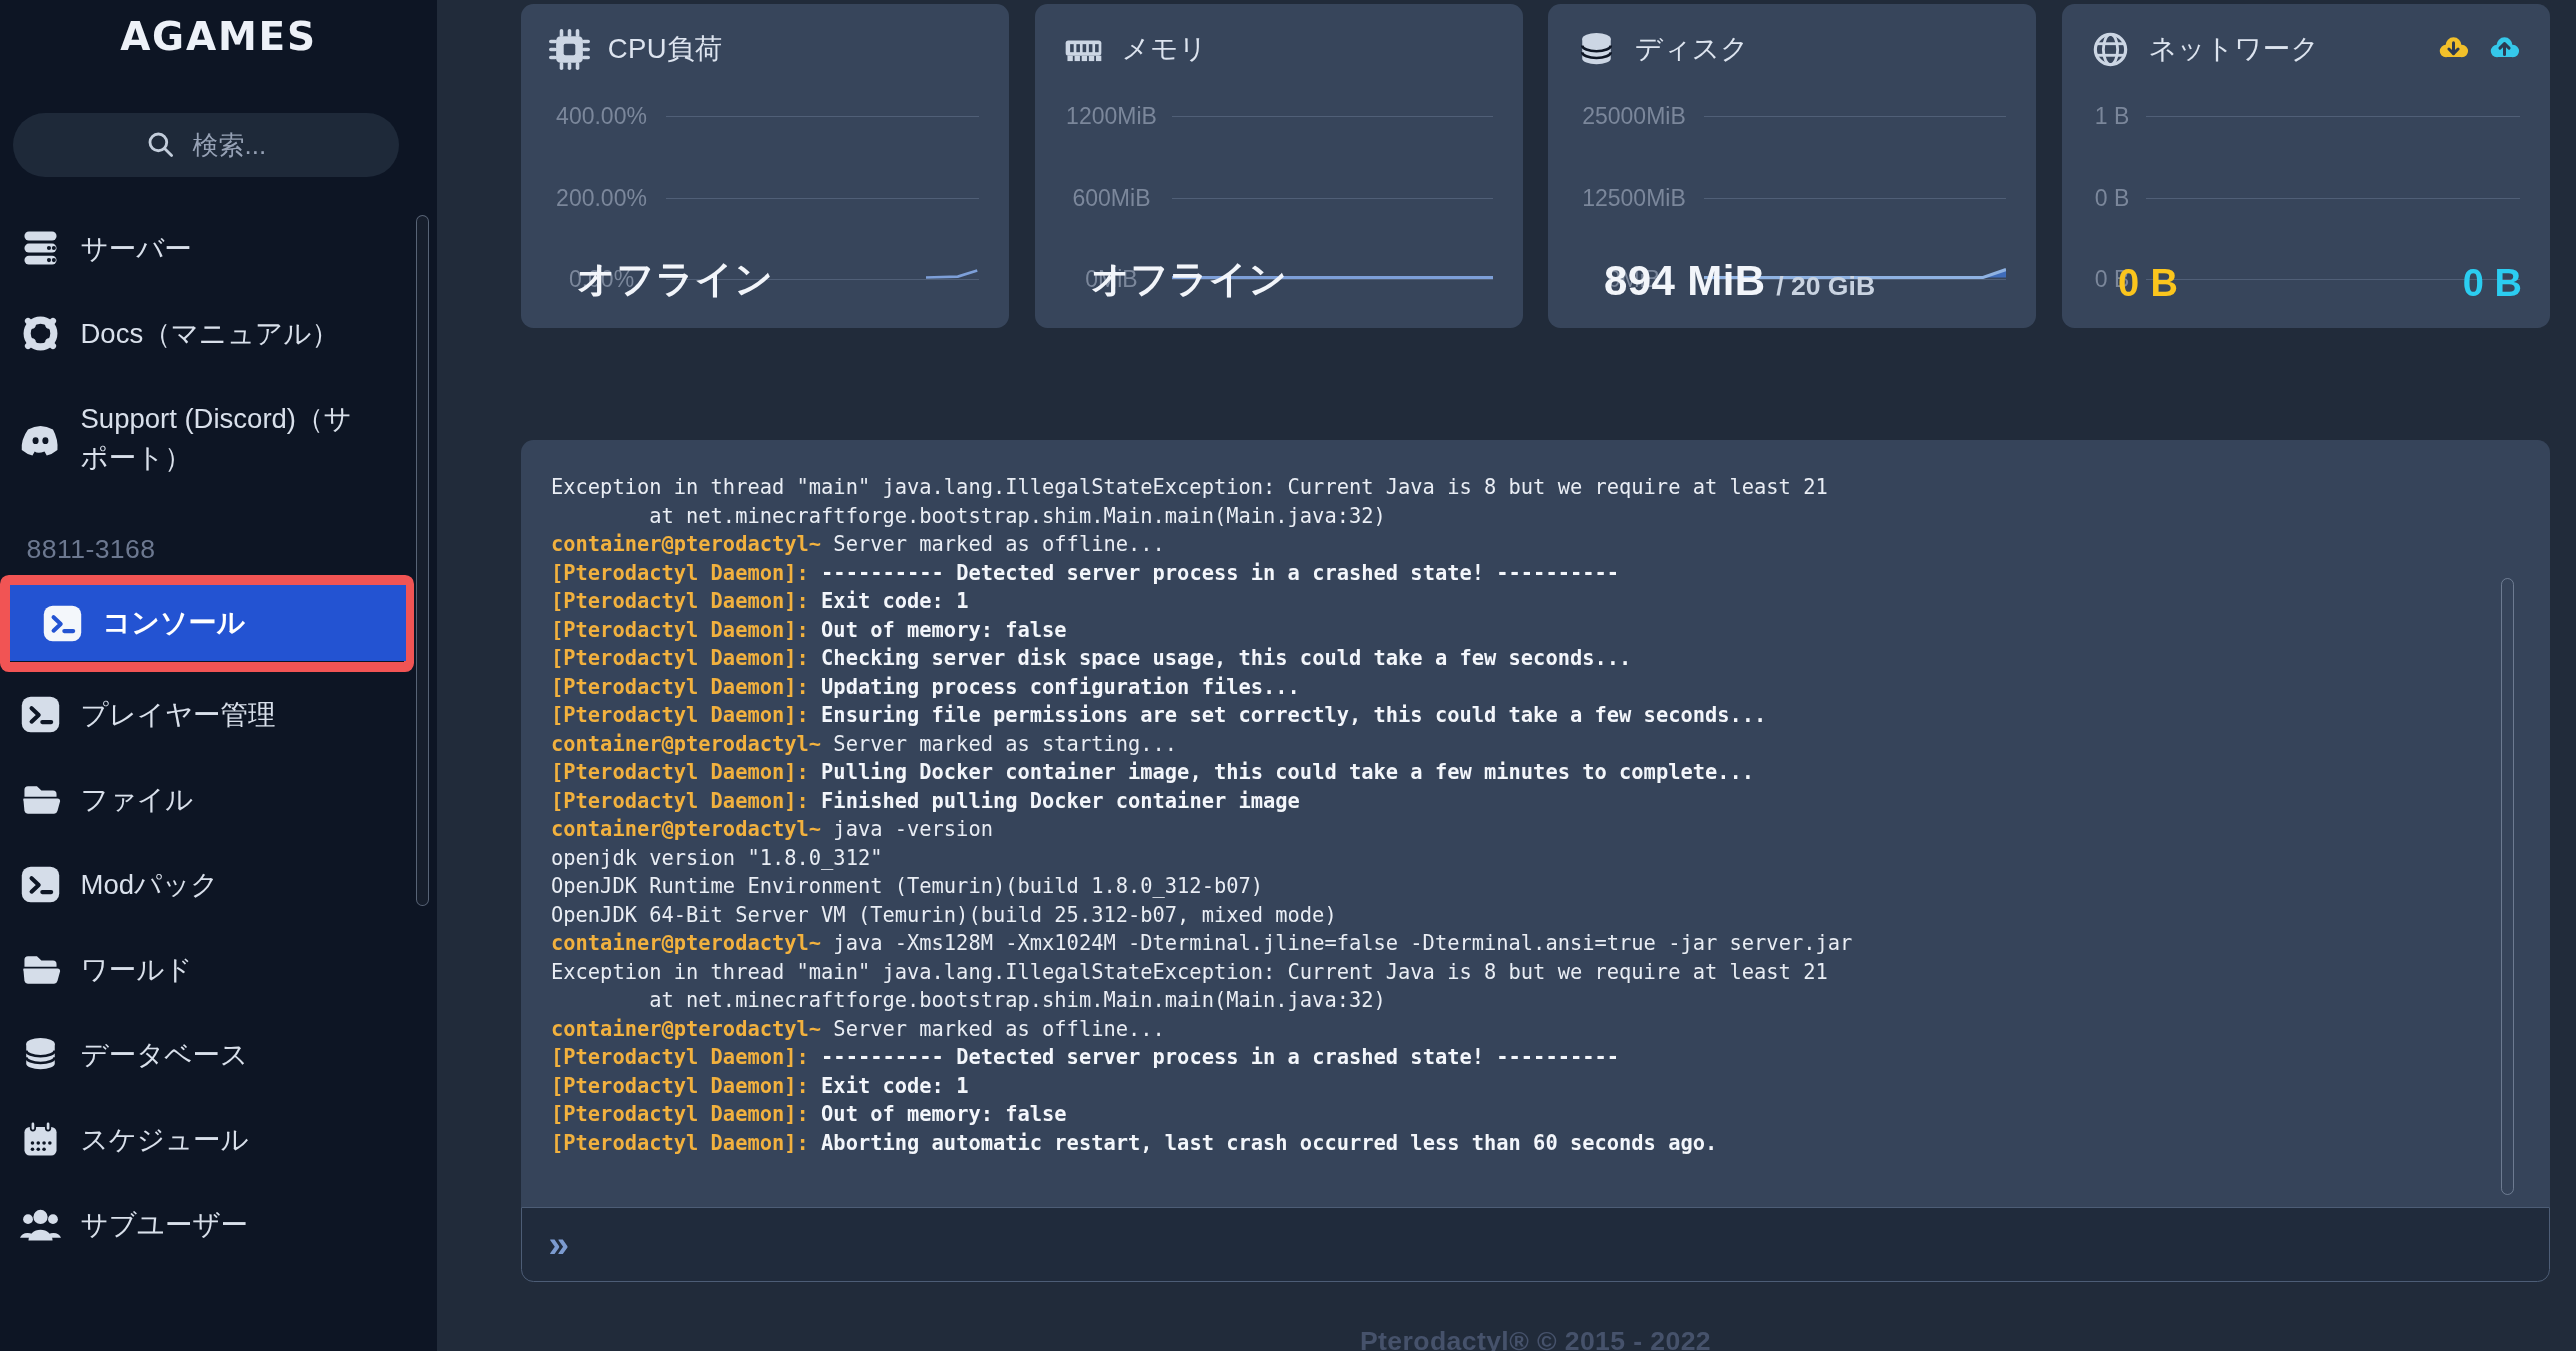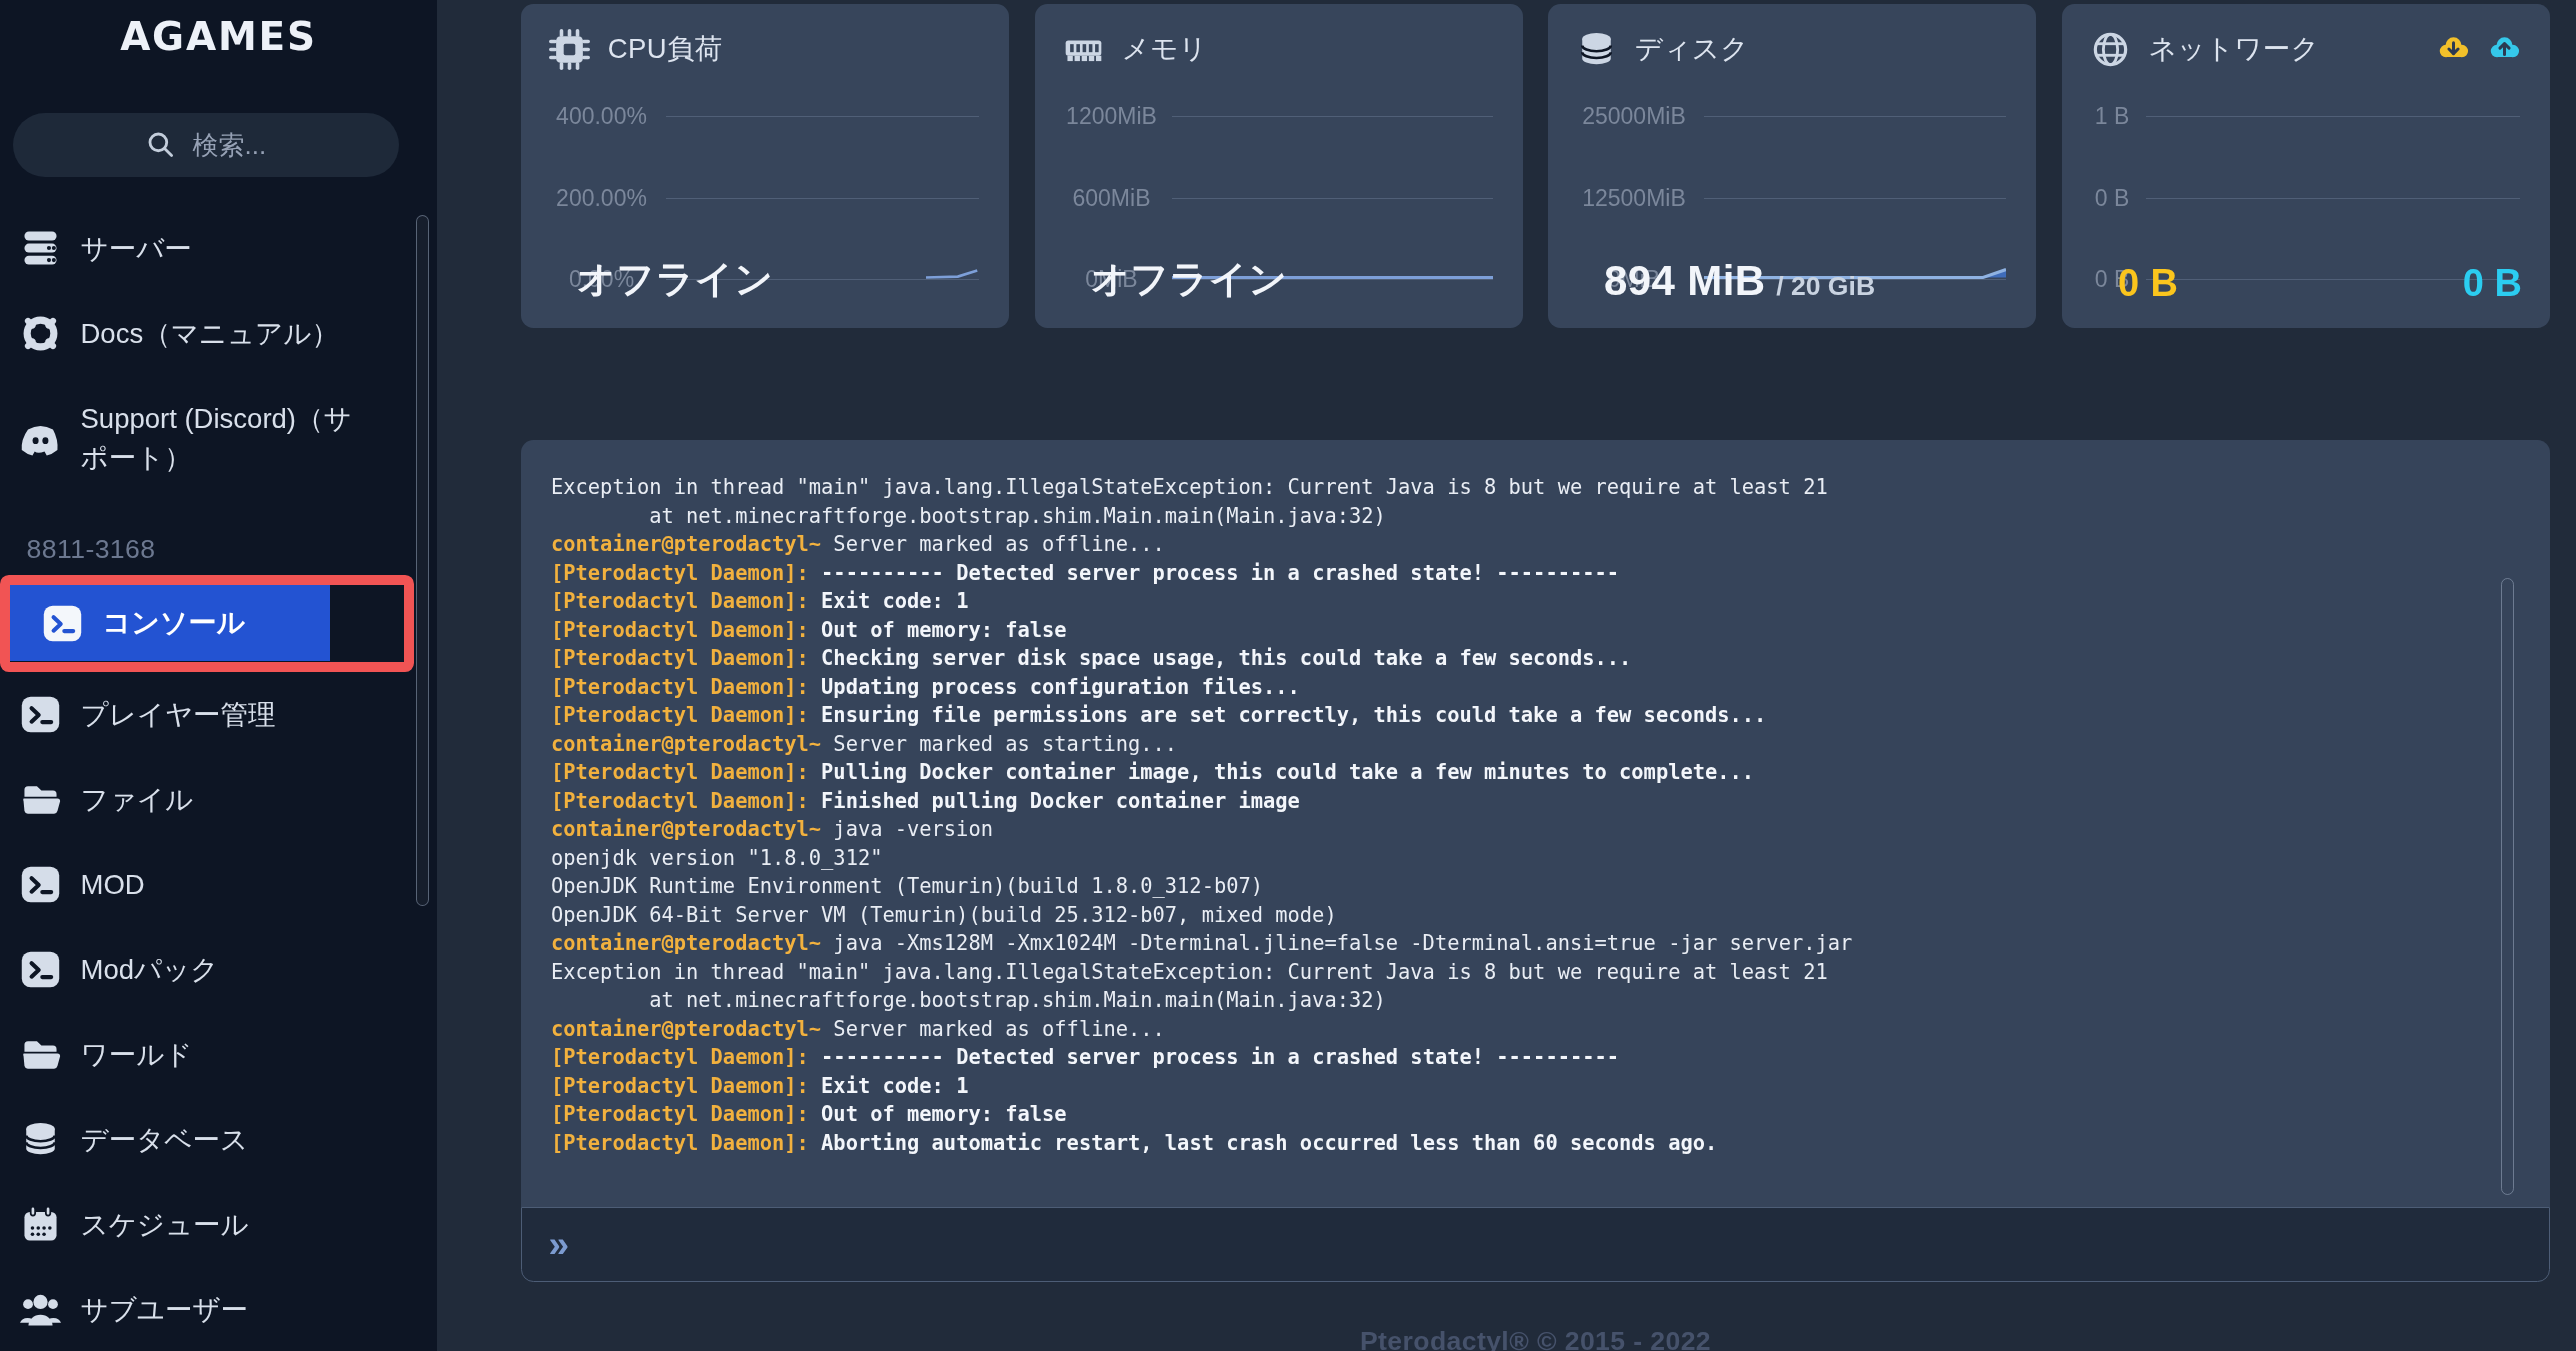--- a/index.html
+++ b/index.html
@@ -21,21 +21,21 @@
   .search svg{display:block;}
   .nav{position:absolute;top:206px;left:0;width:437px;}
   .nav-item{height:85px;display:flex;align-items:center;gap:19.5px;padding-left:20px;color:var(--txt);
             font-size:27.5px;font-weight:500;cursor:pointer;}
   .nav-item.two-line{height:124px;}
   .nav-item.two-line .nav-label{width:292px;line-height:1.42;}
   .nav-icon{width:41px;height:41px;flex:none;display:flex;align-items:center;justify-content:center;color:#d5dde9;}
   .section-label{margin-top:32px;height:35px;display:flex;align-items:center;padding-left:26.6px;
                  color:#6c7890;font-size:26.6px;letter-spacing:0.4px;}
   .console-frame{margin-top:8px;width:414px;height:97px;border:10.6px solid var(--red);border-radius:8.9px;}
-  .nav-item.active{width:320px;height:76px;background:var(--blue);padding-left:32px;color:#fff;font-weight:700;font-size:28px;}
+  .nav-item.active{width:396px;height:76px;background:var(--blue);padding-left:32px;color:#fff;font-weight:700;font-size:28px;}
   .nav-item.active .nav-icon{color:#f4f7fb;}
   .nav-item.active .tglyph{stroke:var(--blue);}
   .side-scroll{position:absolute;left:416px;top:215px;width:13.3px;height:691px;border-radius:8px;
                border:1.8px solid rgba(154,170,192,.5);background:rgba(255,255,255,.04);}
 
   
   .card{position:absolute;top:3.5px;width:488px;height:324px;border-radius:12.4px;background:var(--card-bg);padding-left:32px;}
   .card-header{position:absolute;top:25px;left:28px;right:28px;display:flex;align-items:center;gap:17.7px;}
   .card-icon{width:41px;height:41px;display:flex;align-items:center;justify-content:center;color:#ccd6e4;flex:none;}
   .card-title{font-size:27.5px;color:#dde4ef;letter-spacing:0.4px;}
@@ -149,30 +149,20 @@
     <span class="nav-label">プレイヤー管理</span>
   </div>
         <div class="nav-item">
     <span class="nav-icon">
             <svg width="41" height="41" viewBox="0 0 46 46">
               <path d="M5 12 a4 4 0 0 1 4-4 h10 l5 5 h13 a4 4 0 0 1 4 4 v3 H5 z" fill="currentColor"></path>
               <path d="M4 22 h38 a3 3 0 0 1 3 3 l-3 11 a4 4 0 0 1 -4 3 H9 a4 4 0 0 1 -4-3 L4 25 a3 3 0 0 1 0-3 z" fill="currentColor"></path>
             </svg>
           </span>
     <span class="nav-label">ファイル</span>
-  </div>
-        <div class="nav-item">
-    <span class="nav-icon">
-            <svg width="41" height="41" viewBox="0 0 46 46">
-              <rect x="2" y="3" width="42" height="40" rx="10" fill="currentColor"></rect>
-              <polyline class="tglyph" points="13,16 21,23.5 13,31" fill="none" stroke="#0d1524" stroke-width="4.6" stroke-linecap="round" stroke-linejoin="round"></polyline>
-              <line class="tglyph" x1="25" y1="31.5" x2="35" y2="31.5" stroke="#0d1524" stroke-width="4.6" stroke-linecap="round"></line>
-            </svg>
-          </span>
-    <span class="nav-label">MOD</span>
   </div>
         <div class="nav-item">
     <span class="nav-icon">
             <svg width="41" height="41" viewBox="0 0 46 46">
               <rect x="2" y="3" width="42" height="40" rx="10" fill="currentColor"></rect>
               <polyline class="tglyph" points="13,16 21,23.5 13,31" fill="none" stroke="#0d1524" stroke-width="4.6" stroke-linecap="round" stroke-linejoin="round"></polyline>
               <line class="tglyph" x1="25" y1="31.5" x2="35" y2="31.5" stroke="#0d1524" stroke-width="4.6" stroke-linecap="round"></line>
             </svg>
           </span>
     <span class="nav-label">Modパック</span>

